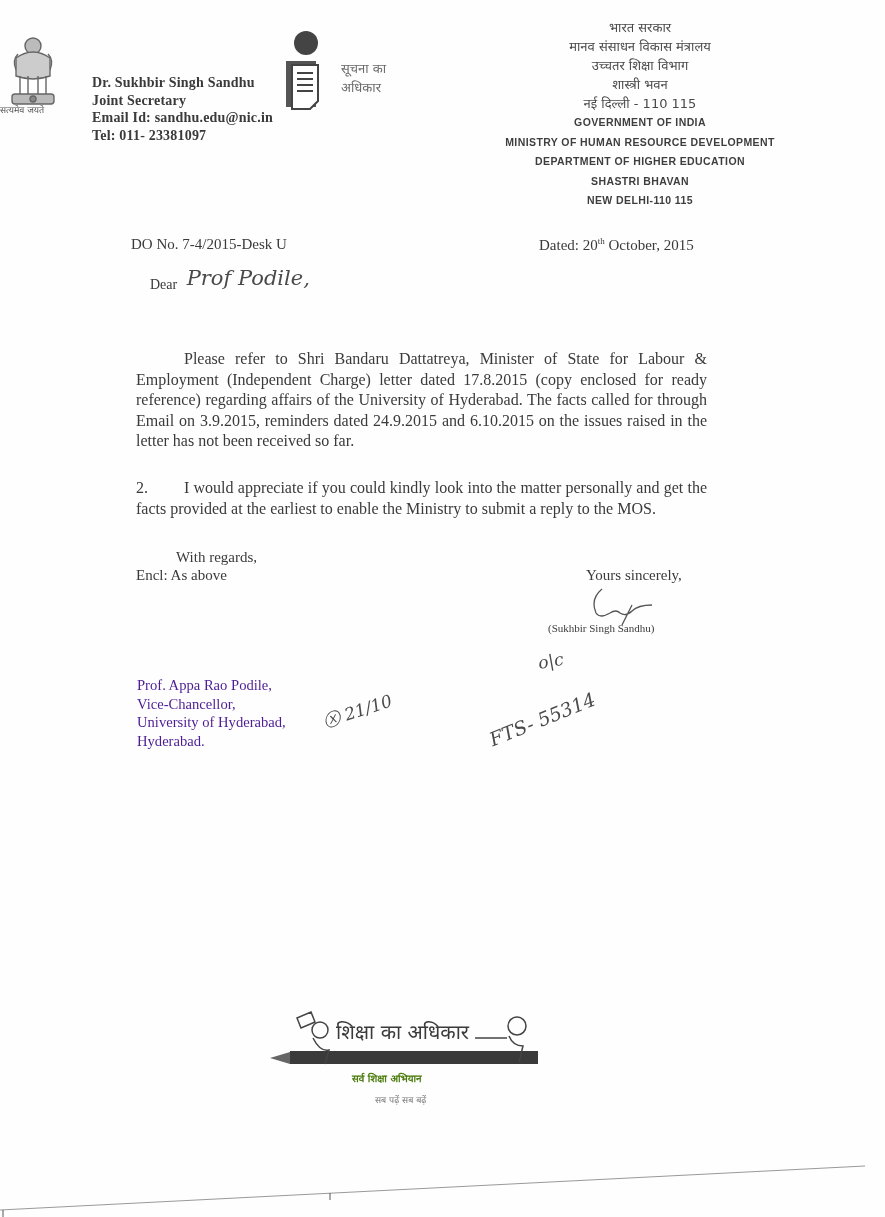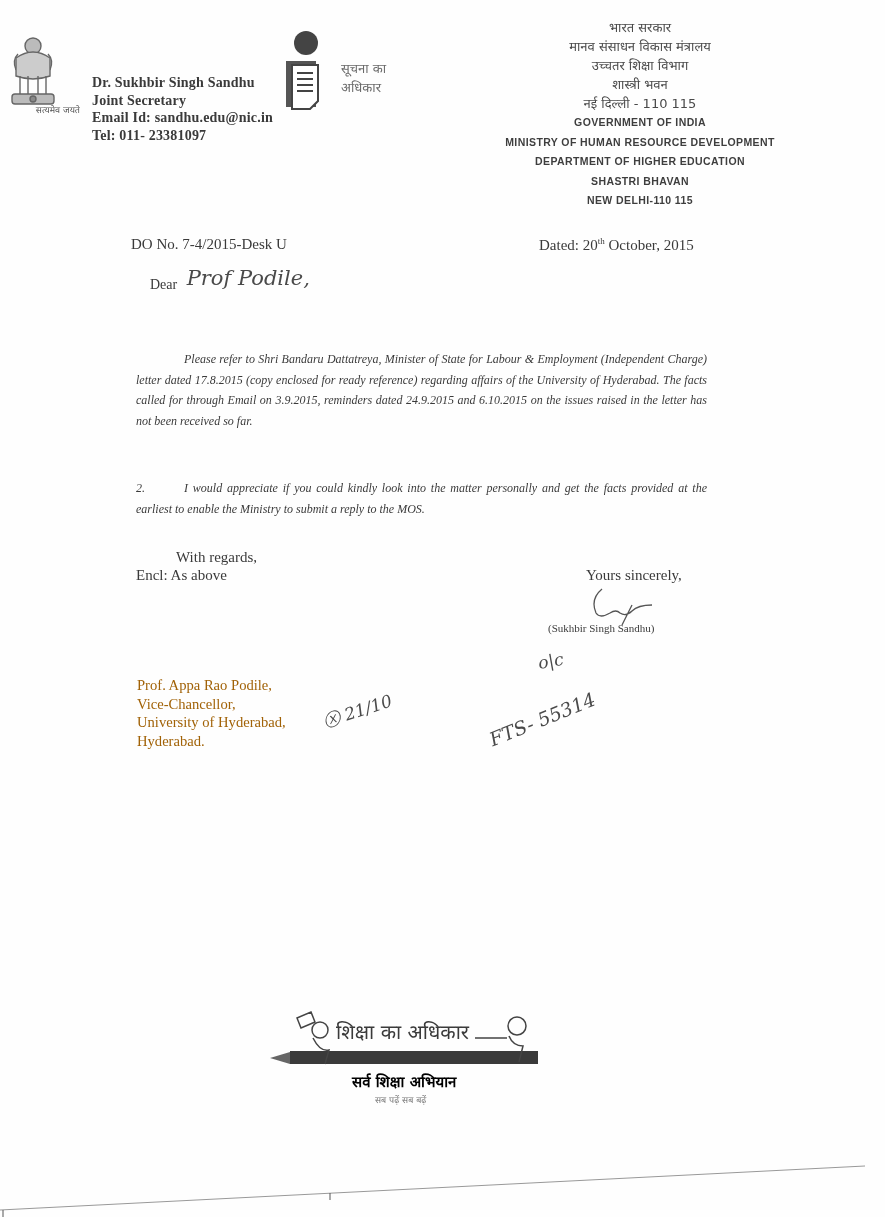--- a/index.html
+++ b/index.html
@@ -2,49 +2,49 @@
 <html><head>
 <meta charset="utf-8">
 <style>
   html, body { margin: 0; padding: 0; }
   body {
     width: 885px; height: 1217px; background: #fefefe; position: relative; overflow: hidden;
     font-family: "Liberation Serif", serif; color: #2a2a2a;
   }
   .abs { position: absolute; }
   .emblem { left: 4px; top: 28px; width: 58px; height: 96px; }
-  .emblem-motto { left: 12px; top: 103px; width: 68px; font-size: 9px; text-align: right; color: #555; font-family: "DejaVu Sans", sans-serif; }
+  .emblem-motto { left: 0; top: 103px; width: 68px; font-size: 9px; text-align: left; color: #555; font-family: "DejaVu Sans", sans-serif; }
   .sender { left: 92px; top: 74px; font-weight: bold; font-size: 14px; line-height: 17.5px; color: #3a3a3a; letter-spacing: 0.2px; }
   .rti-icon { left: 286px; top: 31px; width: 40px; height: 82px; }
   .rti-text { left: 341px; top: 59px; font-family: "DejaVu Sans", sans-serif; font-size: 13px; line-height: 19px; color: #6a6a6a; }
   .gov-block { left: 470px; top: 18px; width: 340px; text-align: center; }
   .gov-hi { font-family: "DejaVu Sans", sans-serif; font-size: 13px; line-height: 19px; color: #4a4a4a; text-align: center; }
   .gov-en { font-family: Liberation Sans, sans-serif; font-weight: bold; font-size: 10.5px; line-height: 19.5px; color: #3e3e3e; letter-spacing: 0.4px; }
   .ref { left: 131px; top: 236px; font-size: 15px; color: #3a3a3a; }
   .date { left: 539px; top: 236px; font-size: 15px; color: #3a3a3a; }
   .date sup { font-size: 9px; }
   .salutation { left: 150px; top: 270px; font-size: 14px; color: #3a3a3a; }
   .handwriting { font-family: "DejaVu Serif", serif; font-style: italic; color: #4a4a4a; }
   .sal-hand { font-size: 21px; margin-left: 6px; position: relative; top: -4px; }
-  .para { left: 136px; width: 571px; font-size: 12px; line-height: 20.5px; text-align: justify; color: #3a3a3a; font-style: italic; }
+  .para { left: 136px; width: 571px; font-size: 16px; line-height: 20.5px; text-align: justify; color: #3a3a3a; }
   .p1 { top: 349px; text-indent: 48px; }
   .p2 { top: 478px; }
   .p2 .num { display: inline-block; width: 48px; }
   .regards { left: 176px; top: 549px; font-size: 15px; color: #3a3a3a; }
   .encl { left: 136px; top: 567px; font-size: 15px; color: #3a3a3a; }
   .yours { left: 586px; top: 567px; font-size: 15px; color: #3a3a3a; }
   .signature { left: 582px; top: 585px; width: 90px; height: 40px; }
   .signame { left: 548px; top: 622px; font-size: 11px; color: #3a3a3a; }
   .oc { left: 538px; top: 651px; font-size: 17px; transform: rotate(-10deg); }
-  .addressee { left: 137px; top: 676px; font-size: 14.6px; line-height: 18.5px; color: #a16207; }
+  .addressee { left: 137px; top: 676px; font-size: 14.6px; line-height: 18.5px; color: #4c1d95; }
   .stamp-note { left: 322px; top: 700px; font-size: 17px; transform: rotate(-18deg); }
   .fts-note { left: 486px; top: 708px; font-size: 19px; transform: rotate(-22deg); }
   .ssa-logo { left: 265px; top: 1008px; width: 280px; height: 110px; }
   .ssa-title { left: 336px; top: 1018px; font-family: "DejaVu Sans", sans-serif; font-size: 20px; color: #3a3a3a; }
-  .ssa-sub { left: 352px; top: 1071px; font-family: "DejaVu Sans", sans-serif; font-weight: bold; font-size: 15px; color: #000000; }
+  .ssa-sub { left: 352px; top: 1071px; font-family: "DejaVu Sans", sans-serif; font-weight: bold; font-size: 10px; color: #4d7c0f; }
   .ssa-tag { left: 375px; top: 1093px; font-family: "DejaVu Sans", sans-serif; font-size: 9px; color: #777; }
   .scan-line { left: 0; top: 1150px; width: 885px; height: 67px; }
 </style>
 </head>
 <body>
 
 <svg class="abs emblem" viewBox="0 0 58 96">
   <g fill="none" stroke="#666" stroke-width="1.4">
     <circle cx="29" cy="18" r="8" fill="#bbb"></circle>
     <path d="M14 26 q-6 6 -2 16 M44 26 q6 6 2 16"></path>

